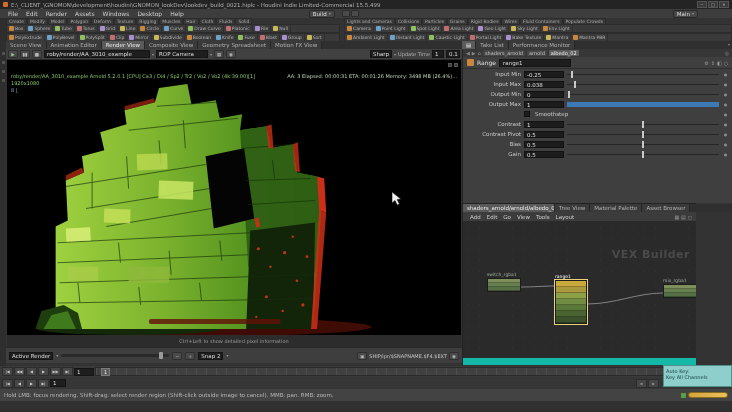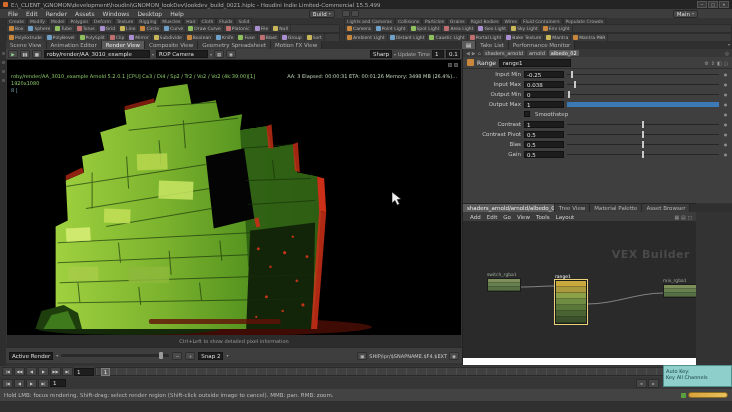--- a/index.html
+++ b/index.html
@@ -76,21 +76,21 @@
   .plabel{width:52px;text-align:right;font-size:5.5px;color:#c8c8c8;white-space:nowrap;overflow:hidden;flex:none}
   .pfield{width:40px;background:#1c1c1c;border:1px solid #121212;height:7px;line-height:6px;padding:0 2px;color:#e0e0e0;font-size:5.5px;flex:none;white-space:nowrap;overflow:hidden}
   .pslider{flex:1;height:7px;position:relative}
   .strack{position:absolute;left:0;right:0;top:3px;height:1px;background:#262626}
   .sfill{position:absolute;left:0;top:1px;height:5px;background:#3d7ab5}
   .shandle{position:absolute;top:0;width:2px;height:7px;background:#c9c9c9}
   .pdot{width:7px;text-align:center;color:#8a8a8a;font-size:4px;flex:none}
   .pcheck{width:6px;height:6px;background:#1e1e1e;border:1px solid #101010;display:inline-block;flex:none}
   .ptoggle-label{font-size:5.5px;color:#c8c8c8;margin-left:2px}
   
-  #netpane{position:absolute;left:462px;top:203px;width:234px;height:162px;background:#ffffff;border-left:1px solid #232323;border-top:1px solid #232323}
+  #netpane{position:absolute;left:462px;top:203px;width:234px;height:162px;background:#14b8a6;border-left:1px solid #232323;border-top:1px solid #232323}
   #net-menus{height:10px;display:flex;align-items:center;gap:2px;padding:0 4px;background:#3c3c3c;font-size:5.5px;border-bottom:1px solid #2a2a2a}
   .nmenu{padding:0 3px;color:#cfcfcf}
   .nm-icons{margin-left:auto;display:flex;gap:2px;color:#999;font-size:5px}
   #net-canvas{position:relative;height:136px;background:#2a2a2a;background-image:radial-gradient(#343434 0.5px,transparent 0.6px);background-size:11px 11px;overflow:hidden}
   #watermark{position:absolute;right:6px;top:26px;font-size:11px;font-weight:bold;color:#4a4a4a;letter-spacing:0.5px}
   .node{position:absolute}
   .nlabel{font-size:4.5px;color:#9fb0a0;margin-bottom:1px;white-space:nowrap}
   .node.selected .nlabel{color:#fff}
   .nbody{border:1px solid #1c1c1c}
   .node.selected .nbody{outline:1px solid #ead27a}

